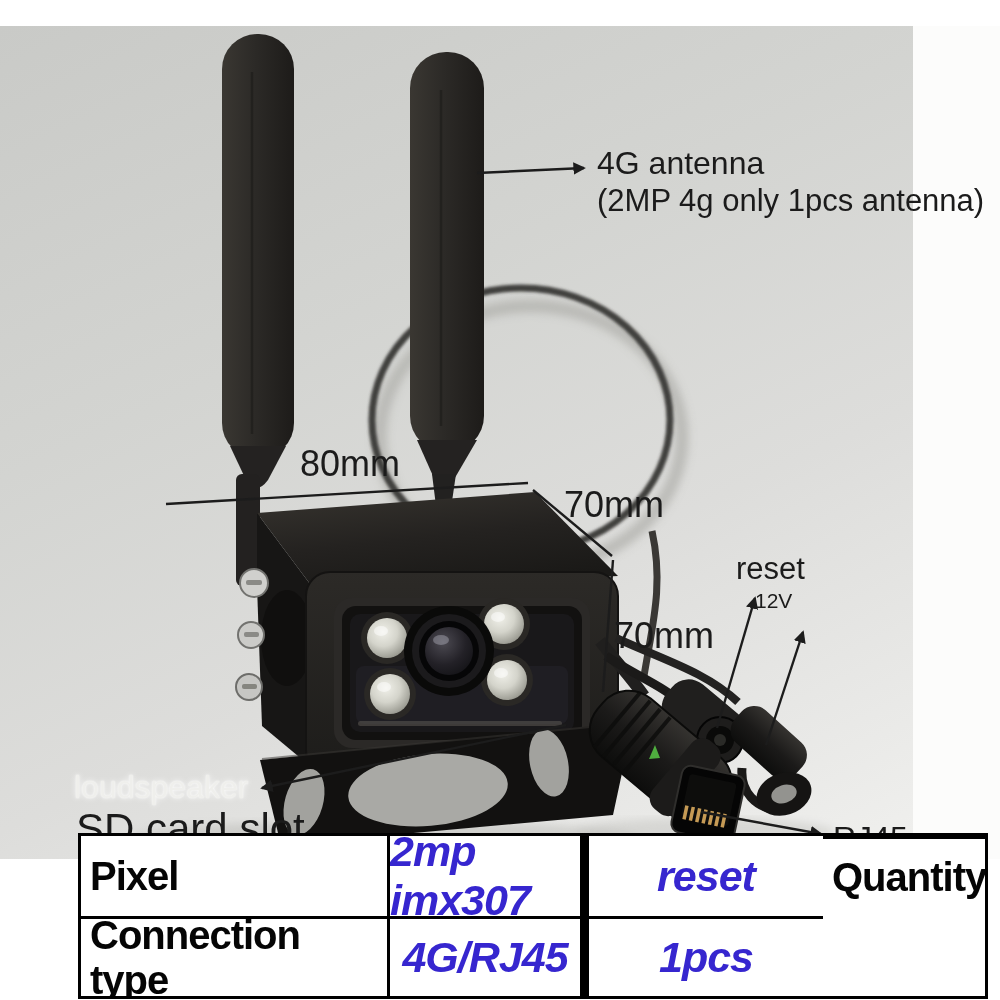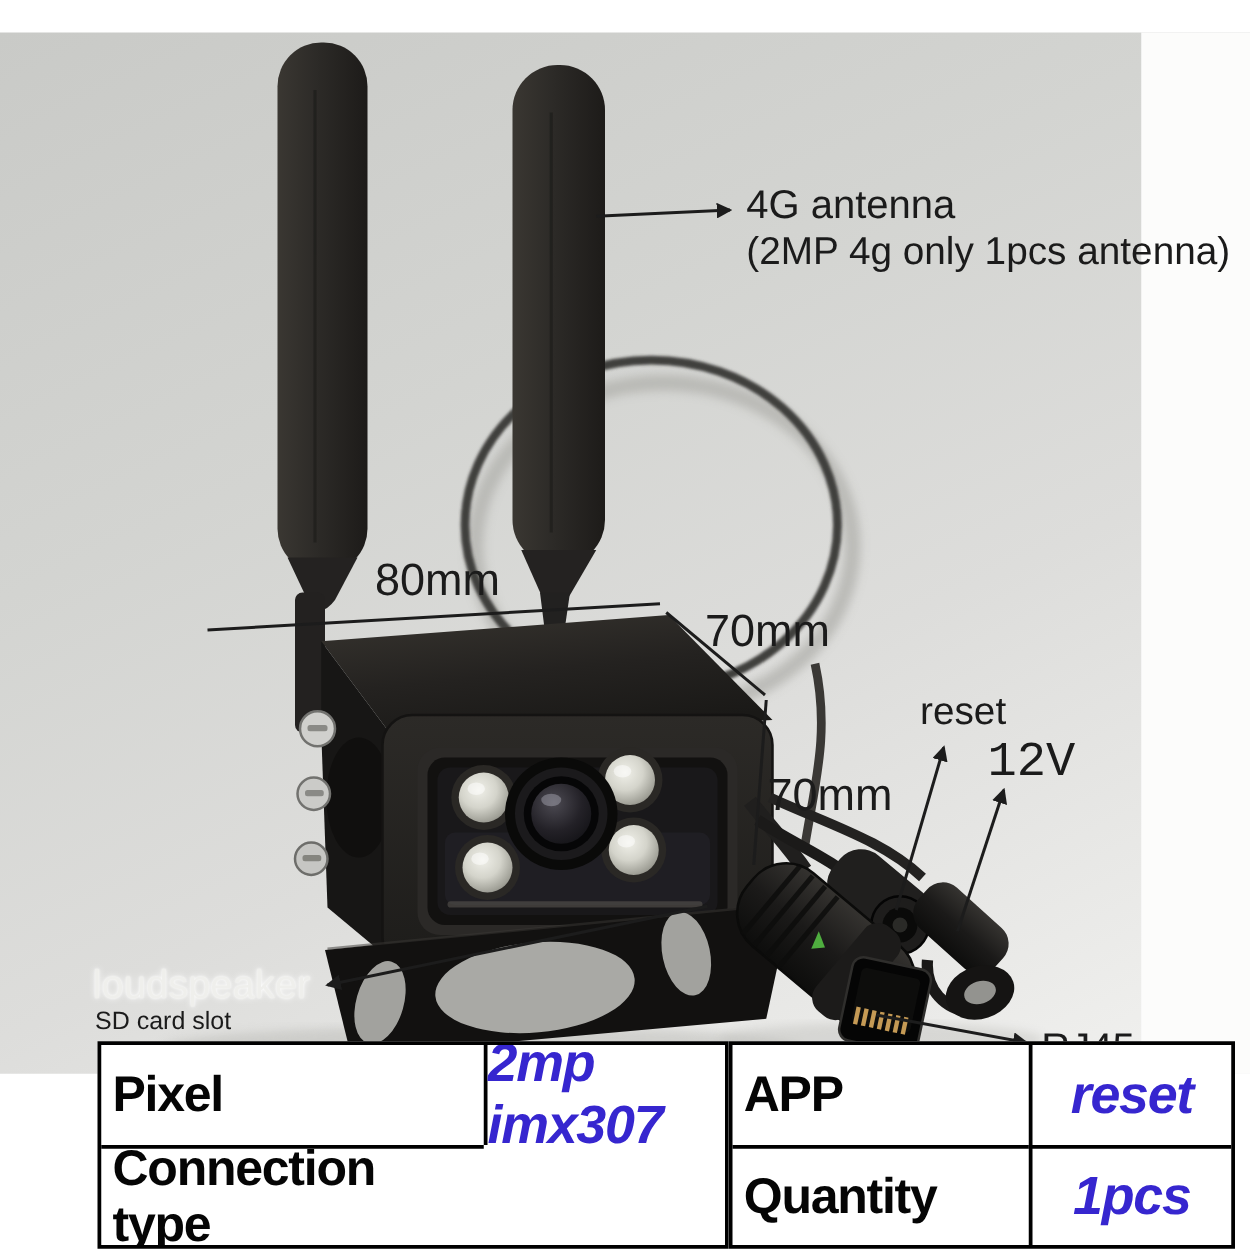--- a/index.html
+++ b/index.html
@@ -209,30 +209,30 @@
         <line x1="701" y1="786" x2="821" y2="808" marker-end="url(#ah)"></line>
       </g>
     </svg>
 
     <div class="lbl" style="left:597px;top:120px;font-size:32px;">4G antenna</div>
     <div class="lbl" style="left:597px;top:158px;font-size:31px;">(2MP 4g only 1pcs antenna)</div>
     <div class="lbl" style="left:300px;top:418px;font-size:36px;">80mm</div>
     <div class="lbl" style="left:564px;top:459px;font-size:36px;">70mm</div>
     <div class="lbl" style="left:614px;top:590px;font-size:36px;">70mm</div>
     <div class="lbl" style="left:736px;top:526px;font-size:31px;">reset</div>
-    <div class="lbl" style="left:790px;top:563px;font-size:39px;font-family:Liberation Mono, monospace;">12V</div>
+    <div class="lbl" style="left:755px;top:563px;font-size:21px;">12V</div>
     <div class="lbl lbl-ghost" style="left:74px;top:744px;font-size:32px;">loudspeaker</div>
-    <div class="lbl" style="left:76px;top:780px;font-size:20px;">SD card slot</div>
+    <div class="lbl" style="left:76px;top:780px;font-size:42px;">SD card slot</div>
     <div class="lbl" style="left:833px;top:795px;font-size:32px;">RJ45</div>
   </div>
 
   <div class="tbl" id="tbl-left">
     <div class="cell key">Pixel</div>
     <div class="cell val c2">2mp imx307</div>
     <div class="cell key r2">Connection type</div>
+    <div class="cell val c2 r2">4G/RJ45</div>
   </div>
   <div class="tbl" id="tbl-right">
-    <div class="cell key">APP</div>
     <div class="cell val c2">reset</div>
     <div class="cell key r2">Quantity</div>
     <div class="cell val c2 r2">1pcs</div>
   </div>
 </div>
 
 </body></html>

